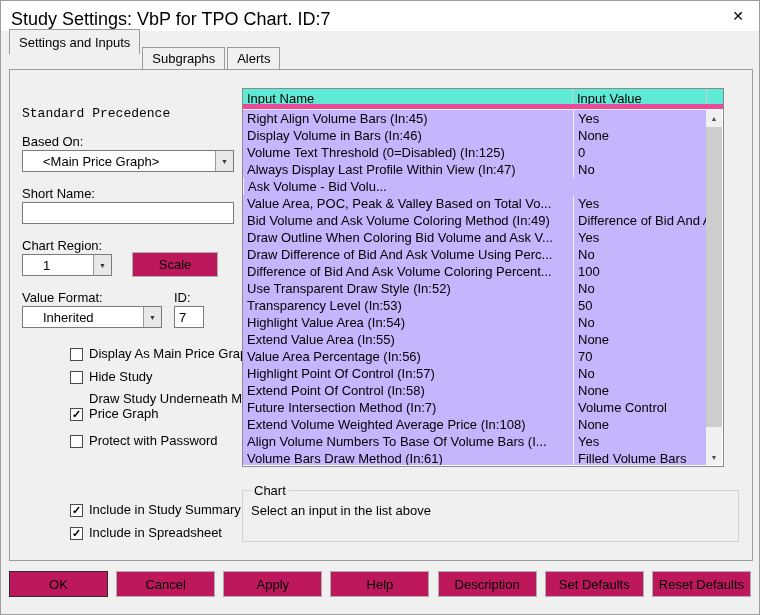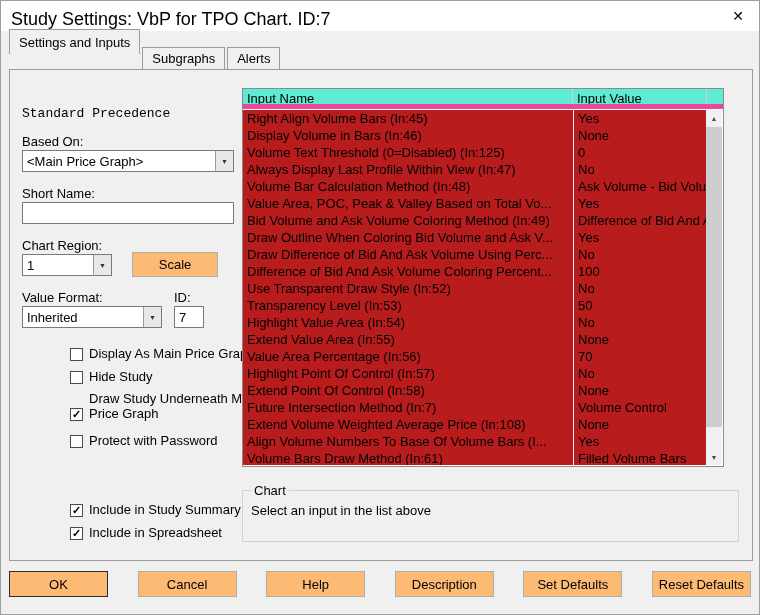--- a/index.html
+++ b/index.html
@@ -25,51 +25,51 @@
   .tab.active { height:25px; margin-bottom:16px; padding-top:5px; background:#f0f0f0; position:relative; }
 
   
   .tabpage { position:absolute; left:8px; top:68px; width:744px; height:492px;
     border:1px solid #9b9b9b; background:#f0f0f0; }
 
   .lbl { position:absolute; white-space:nowrap; }
 
   
   .combo { position:absolute; height:22px; background:#fff; border:1px solid #7a7a7a; display:flex; }
-  .combo .val { flex:1; padding:3px 2px 0 4px; white-space:nowrap; overflow:hidden; }
+  .combo .val { flex:1; padding:3px 2px 0 20px; white-space:nowrap; overflow:hidden; }
   .combo .arrowbtn { width:18px; border-left:1px solid #9b9b9b; background:#e8e8e8;
     display:flex; align-items:center; justify-content:center; font-size:7px; color:#333; }
 
   
   .textinput { position:absolute; height:22px; border:1px solid #7a7a7a; background:#fff;
     padding:0 4px; font:13px "Liberation Sans", sans-serif; color:#000; }
 
   
-  .btn { background:#fdba74; border:1px solid #adadad; font:13px "Liberation Sans", sans-serif;
+  .btn { background:#be185d; border:1px solid #adadad; font:13px "Liberation Sans", sans-serif;
     color:#000; text-align:center; }
   .btn.default { border:1px solid #2b2b2b; }
   .scale-btn { position:absolute; left:122px; top:182px; width:86px; height:25px; }
 
   
   .cbrow { position:absolute; left:12px; display:flex; align-items:flex-end; cursor:default;padding-left:48px; }
   .cbbox { width:13px; height:13px; background:#fff; border:1px solid #4a4a4a; margin-top:1px;
     flex:0 0 13px; display:flex; align-items:center; justify-content:center;
     font-size:11px; line-height:11px; color:#000; font-weight:bold; }
   .cblabel { margin-left:6px; white-space:nowrap; }
   .cbrow.cb2 .cblabel { white-space:normal; width:172px; line-height:15px; }
 
   
   .listview { position:absolute; left:232px; top:18px; width:482px; height:379px;
     background:#fff; border:1px solid #8a8a8a; }
   .lv-header { display:flex; height:20px; background:#5eead4; border-bottom:5px solid #ec4899; }
   .hcell { padding:2px 0 0 4px; white-space:nowrap; overflow:hidden; border-right:1px solid #cfcfcf; }
   .hcell.name { width:330px; }
   .hcell.value { width:134px; }
   .hcell.filler { flex:1; border-right:none; }
-  .lv-body { position:absolute; left:0; top:21px; width:464px; bottom:1px; overflow:hidden; background:#b91c1c; }
+  .lv-body { position:absolute; left:0; top:21px; width:464px; bottom:1px; overflow:hidden; background:#c4b5fd; }
   .trow { display:flex; height:17px; }
   .tcell { padding:1px 0 0 4px; white-space:nowrap; overflow:hidden; }
   .tcell.name { width:330px; }
   .tcell.value { flex:1; border-left:1px solid #ededed; }
 
   
   .vscroll { position:absolute; right:1px; top:21px; bottom:1px; width:16px; background:#f0f0f0; }
   .sarrow { position:absolute; left:0; width:16px; height:16px; display:flex; align-items:center;
     justify-content:center; font-size:7px; color:#4d4d4d; background:#f0f0f0; }
   .sarrow.up { top:0; }
@@ -175,21 +175,20 @@
           </div>
           <div class="trow">
             <div class="tcell name">Volume Text Threshold (0=Disabled)   (In:125)</div>
             <div class="tcell value">0</div>
           </div>
           <div class="trow">
             <div class="tcell name">Always Display Last Profile Within View   (In:47)</div>
             <div class="tcell value">No</div>
           </div>
           <div class="trow">
-            <div class="tcell name">Volume Bar Calculation Method   (In:48)</div>
             <div class="tcell value">Ask Volume - Bid Volu...</div>
           </div>
           <div class="trow">
             <div class="tcell name">Value Area, POC, Peak &amp; Valley Based on Total Vo...</div>
             <div class="tcell value">Yes</div>
           </div>
           <div class="trow">
             <div class="tcell name">Bid Volume and Ask Volume Coloring Method   (In:49)</div>
             <div class="tcell value">Difference of Bid And A...</div>
           </div>
@@ -260,19 +259,20 @@
     <div class="groupbox">
       <div class="legend">Chart</div>
       <div class="content">Select an input in the list above</div>
     </div>
 
   </div>
 
   <div class="footer" id="footer">
       <button class="btn default">OK</button>
       <button class="btn">Cancel</button>
+      <button class="btn">Apply</button>
       <button class="btn">Help</button>
       <button class="btn">Description</button>
       <button class="btn">Set Defaults</button>
       <button class="btn">Reset Defaults</button>
     </div>
 
 </div>
 
 </body></html>

